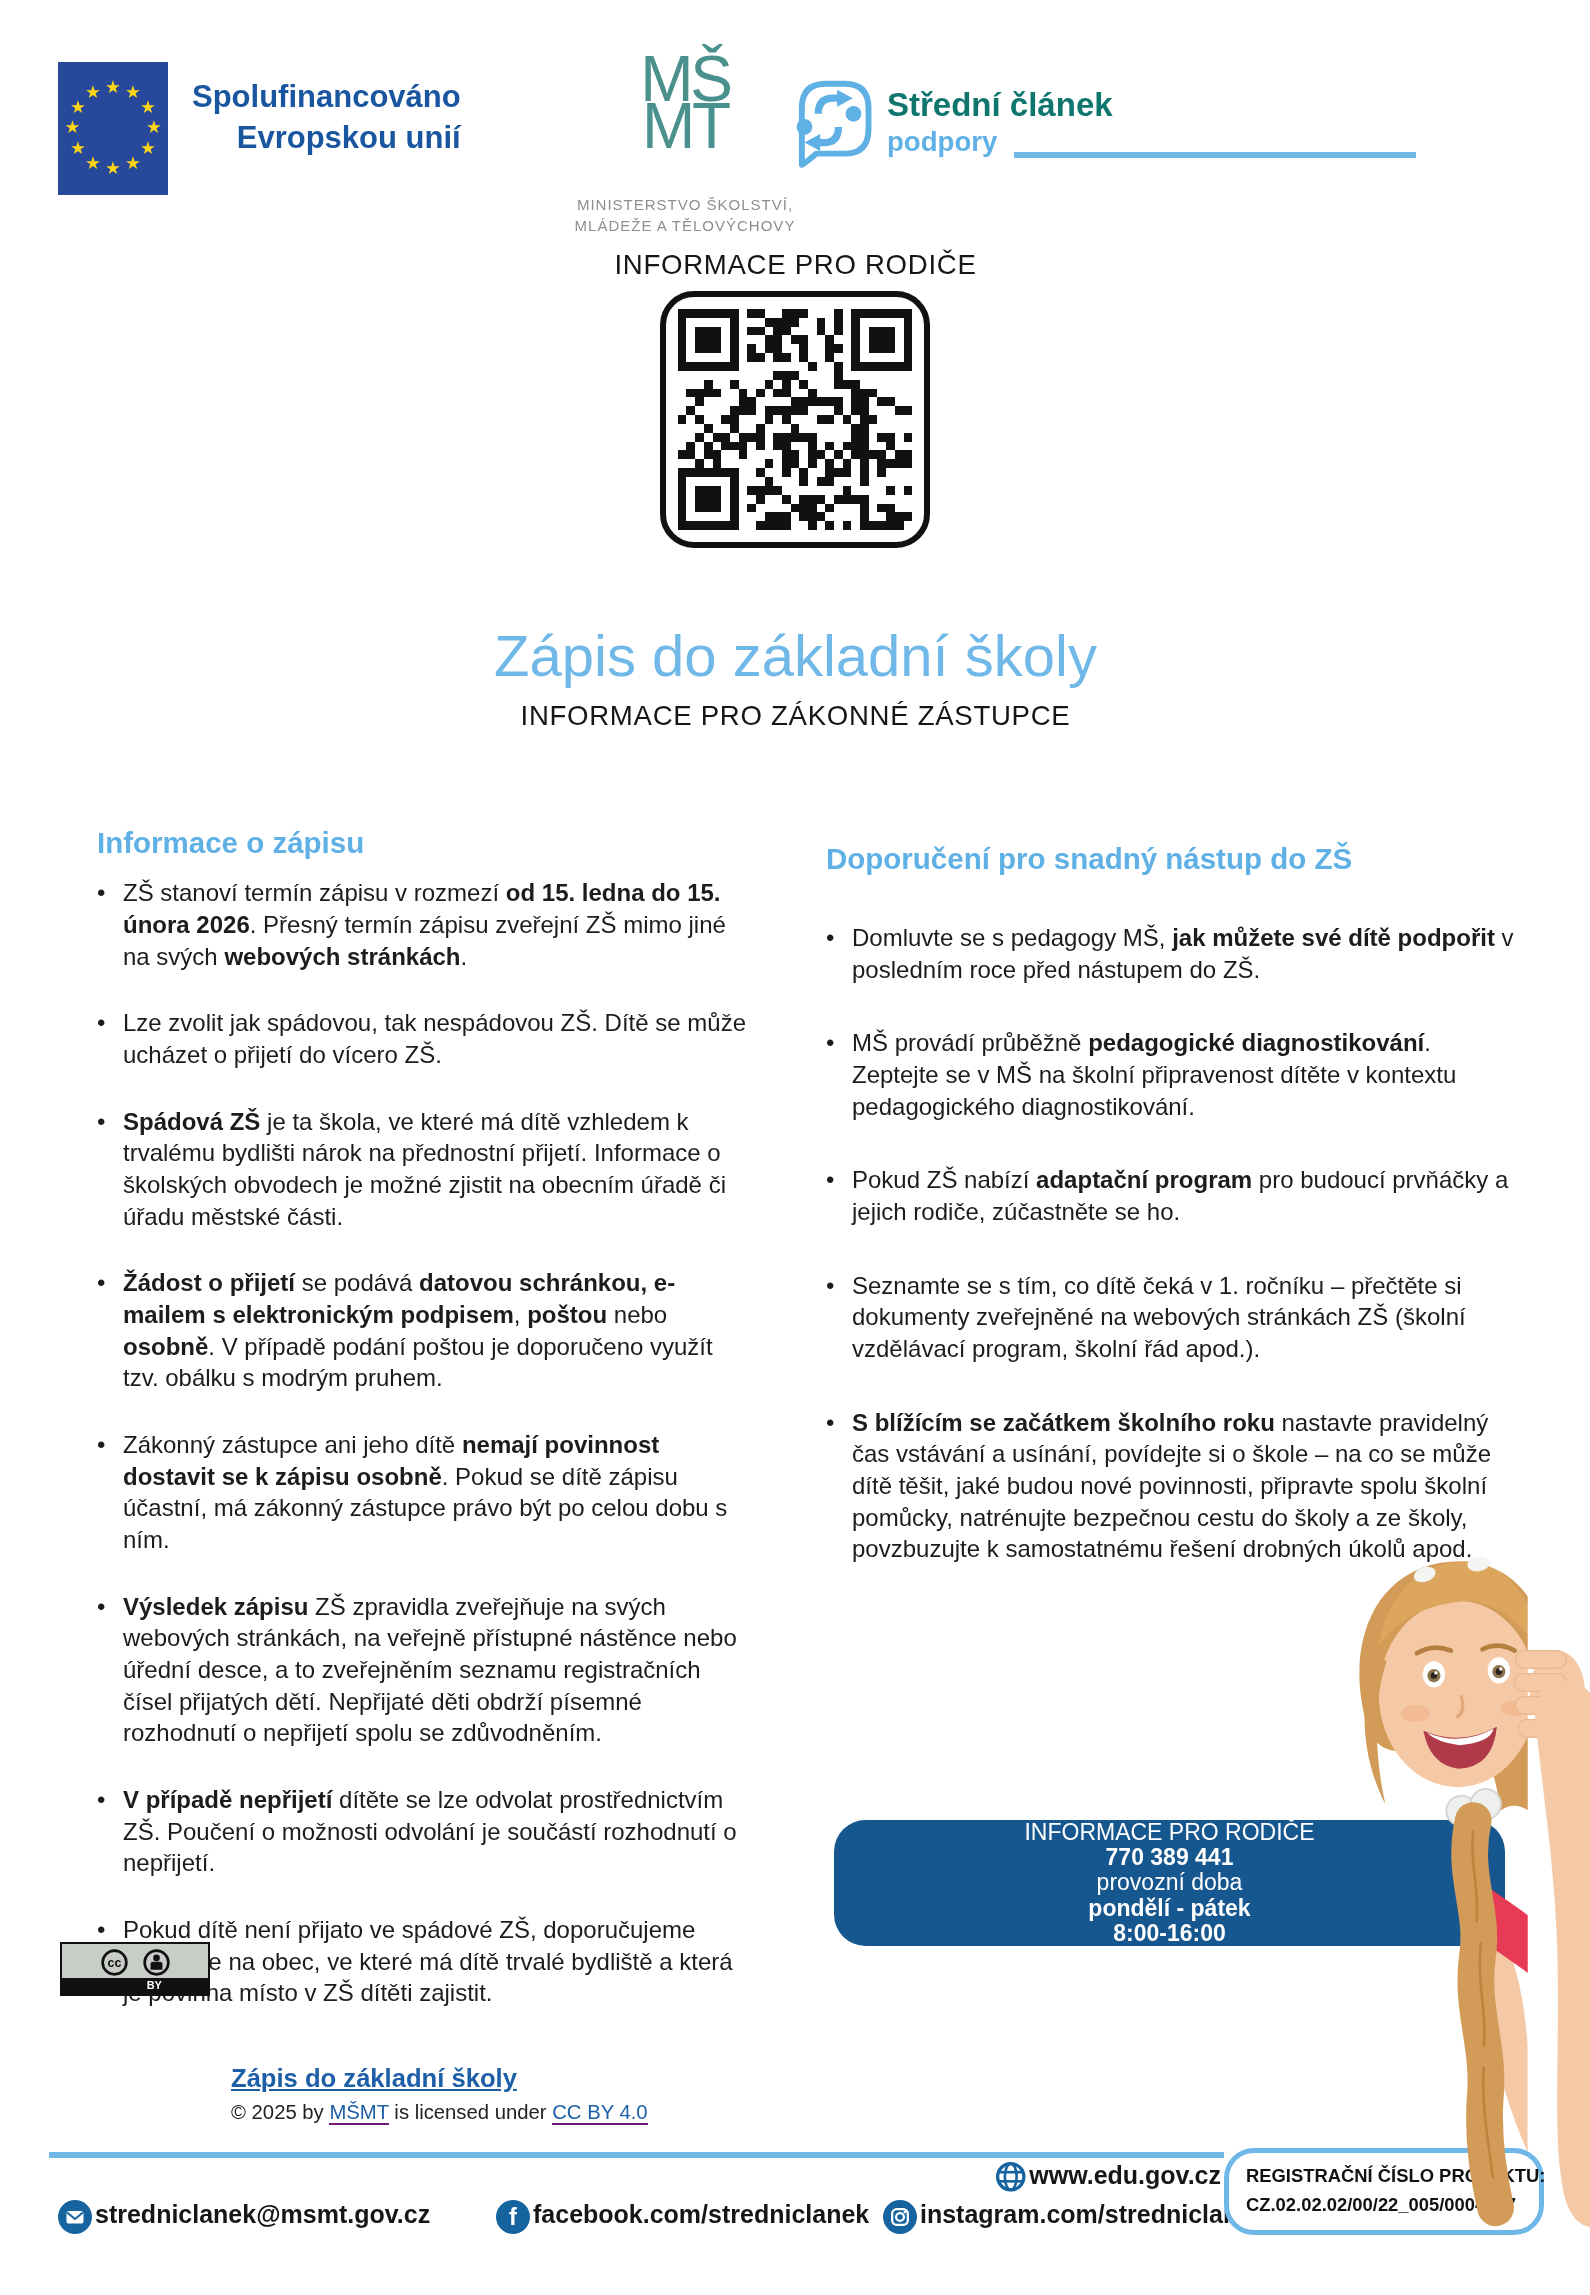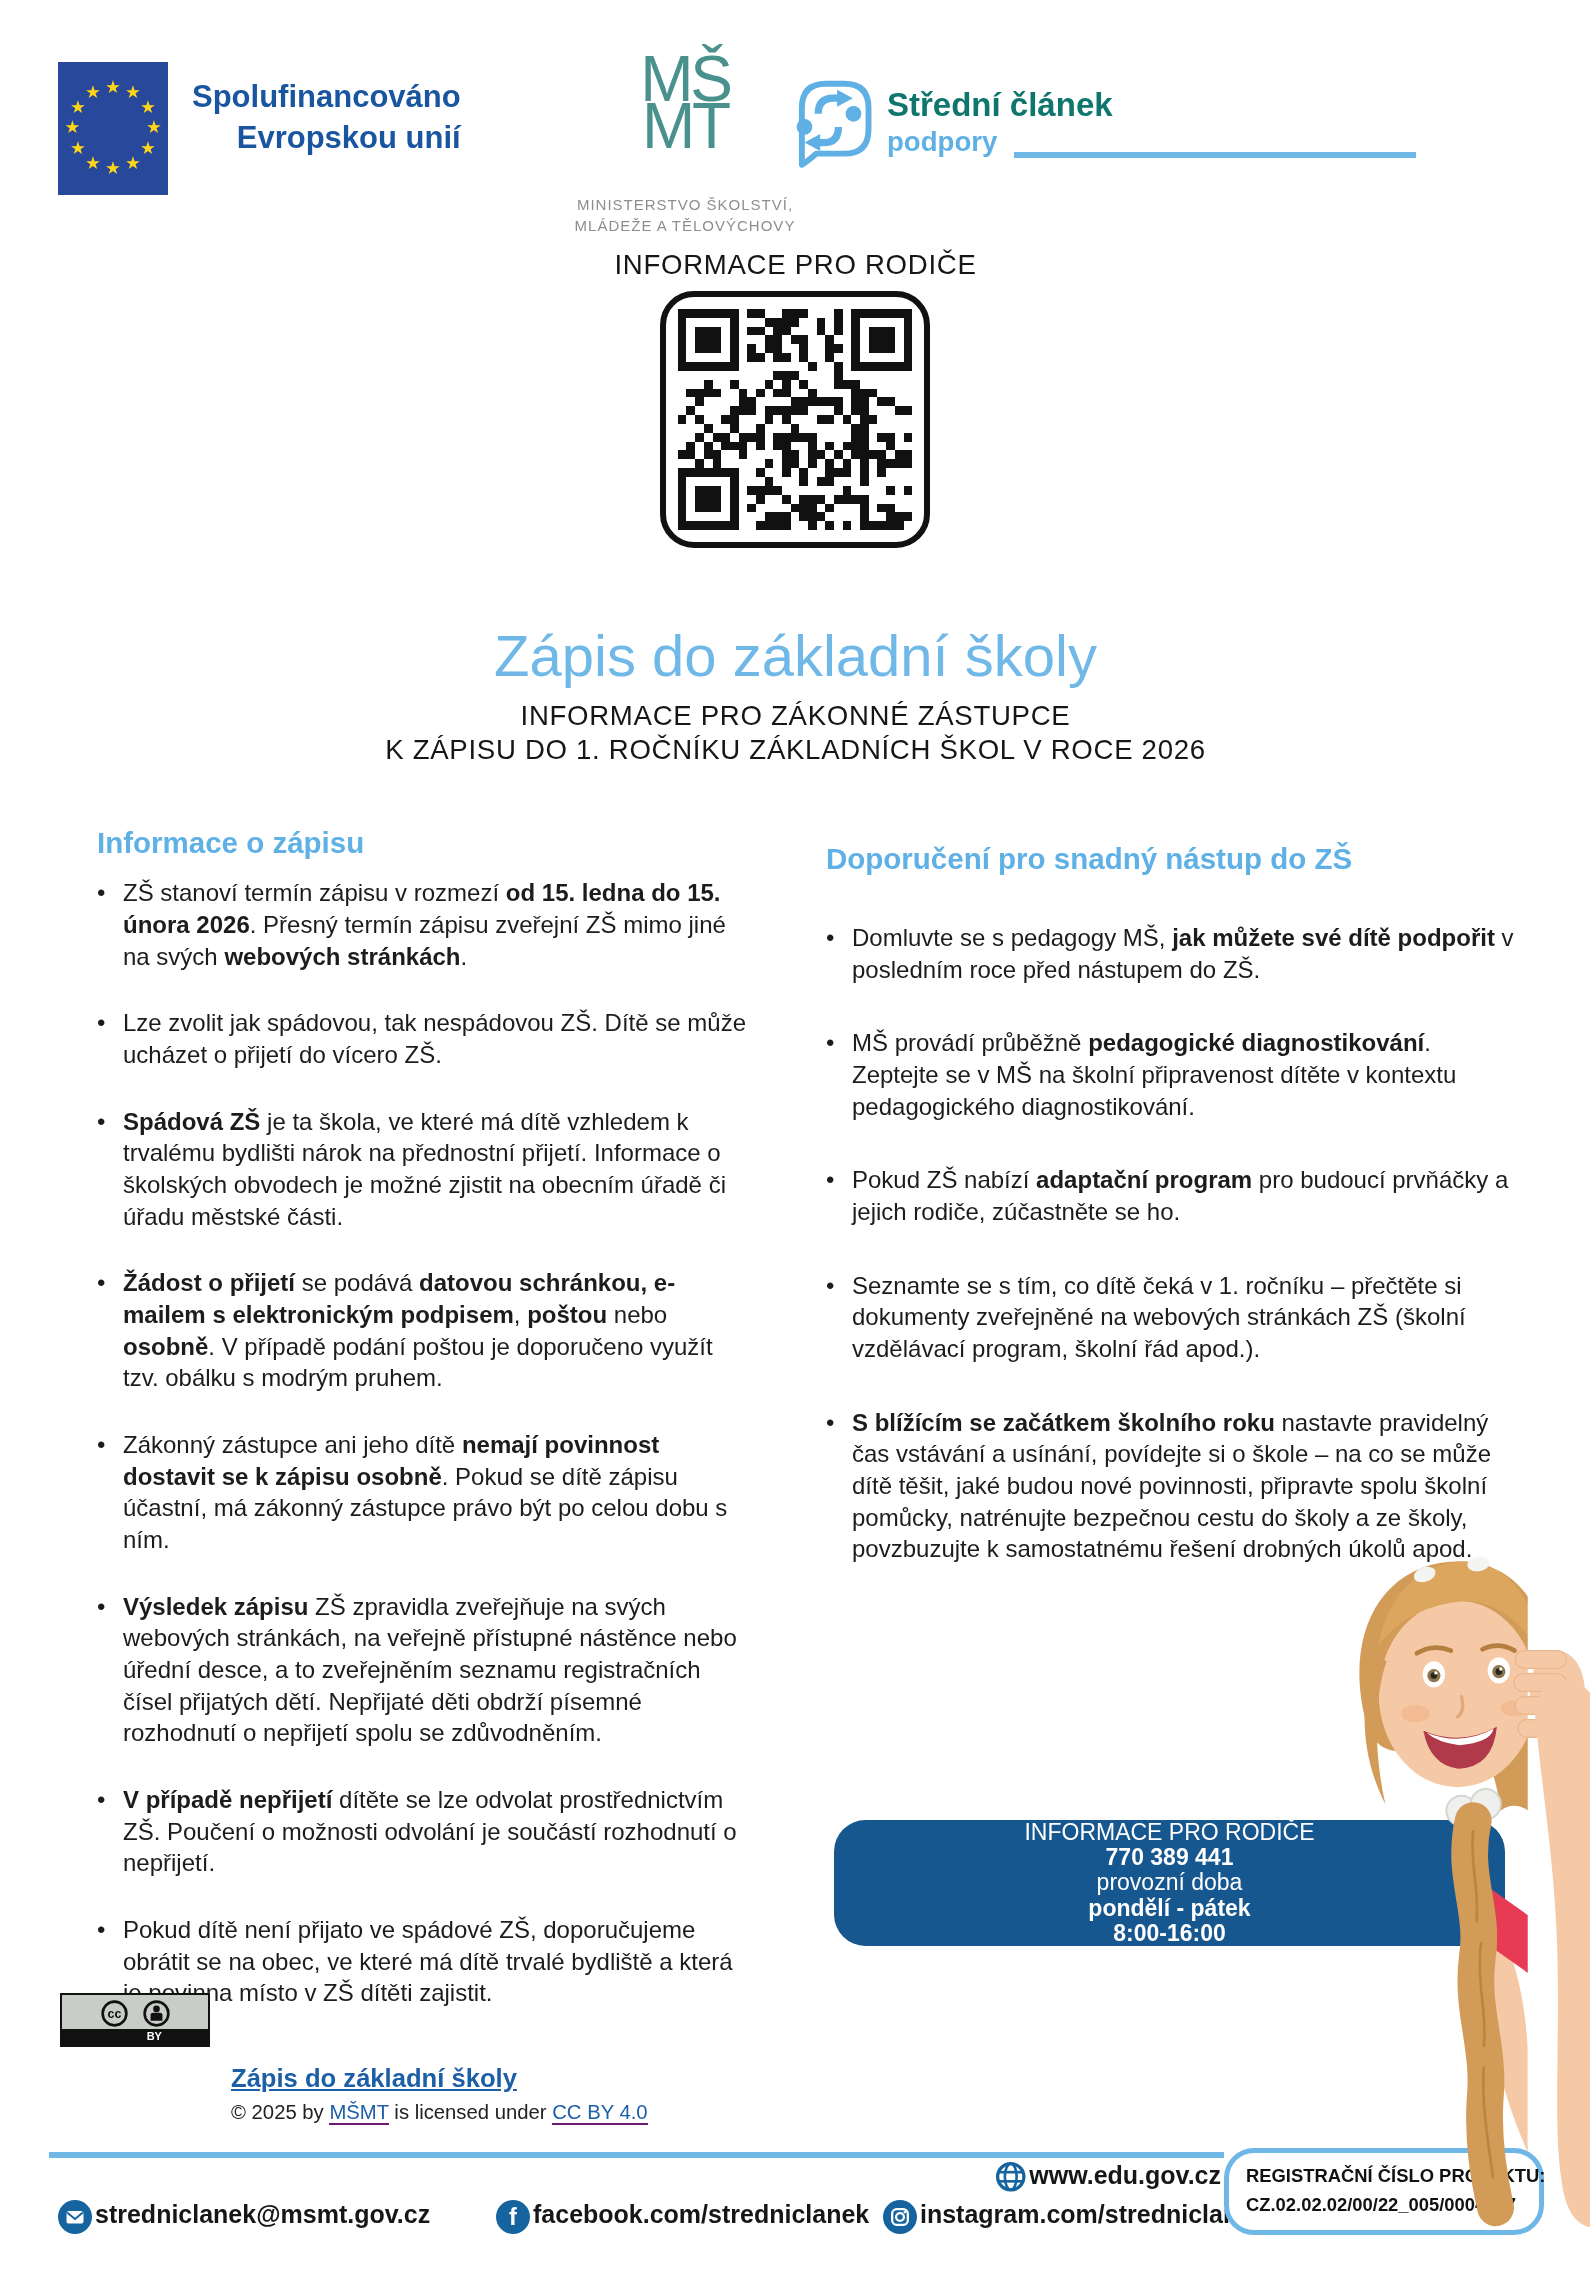--- a/index.html
+++ b/index.html
@@ -49,21 +49,21 @@
   .infobox{left:834px;top:1820px;width:671px;height:126px;background:#17578F;border-radius:31.5px;
            color:#fff;display:flex;flex-direction:column;justify-content:center;align-items:center;
            z-index:2;}
   .iline{font-size:23px;line-height:1.1;}
   .iline.b{font-weight:700;}
 
   
   .girl{left:1326px;top:1522px;width:265px;height:735px;z-index:5;}
 
   
-  .cc-badge{left:60px;top:1993px;width:150px;height:54px;border:2px solid #111;box-sizing:border-box;
+  .cc-badge{left:60px;top:1942px;width:150px;height:54px;border:2px solid #111;box-sizing:border-box;
             background:#C9CDC7;}
   .cc-top{height:33px;display:flex;align-items:center;justify-content:center;gap:13px;padding-top:2px;}
   .cc-bottom{position:absolute;left:0;bottom:0;width:100%;height:15.8px;background:#111;color:#fff;}
   .cc-by{position:absolute;left:58%;top:0.7px;font-size:11px;font-weight:700;}
   .lic-text{left:231px;top:2064px;}
   .lic-title{font-size:25.6px;font-weight:700;color:#1D5FA7;text-decoration:underline;}
   .lic-line{margin-top:7.9px;font-size:20.3px;color:#222;}
   .lic-link{color:#1D5FA7;border-bottom:2px solid #701a75;}
 
   
@@ -804,21 +804,20 @@
         <div class="q"></div>
         <div class="q"></div>
         <div class="q"></div>
         <div class="q"></div>
         <div></div>
       </div>
   </div>
 
   <div class="abs hero-title">Zápis do základní školy</div>
   <div class="abs hero-sub sub1">INFORMACE PRO ZÁKONNÉ ZÁSTUPCE</div>
-  <div class="abs hero-sub sub2">K ZÁPISU DO 1. ROČNÍKU ZÁKLADNÍCH ŠKOL V ROCE 2026</div>
 
   <div class="abs col col-left">
     <h2 class="col-heading">Informace o zápisu</h2>
     <div>
         <div class="bullet">
           <span class="dot">•</span>
           <div class="btext"><span>ZŠ stanoví termín zápisu v rozmezí </span><b>od 15. ledna do 15. února 2026</b><span>. Přesný termín zápisu zveřejní ZŠ mimo jiné na svých </span><b>webových stránkách</b><span>.</span></div>
         </div>
         <div class="bullet">
           <span class="dot">•</span>

